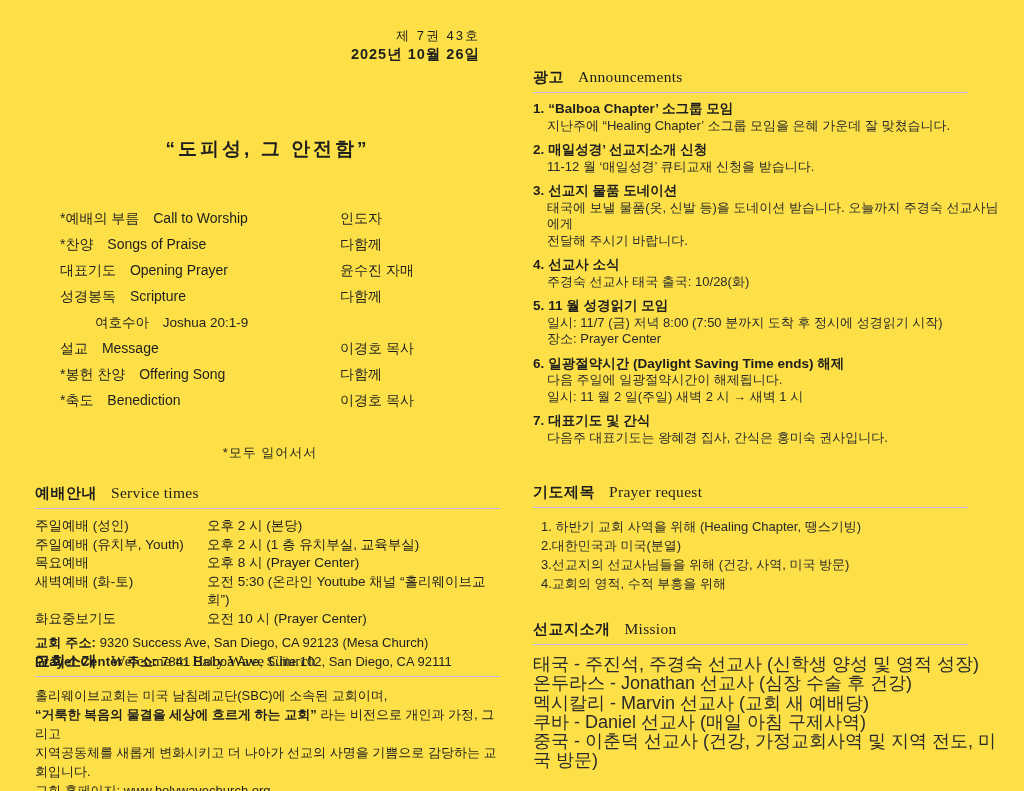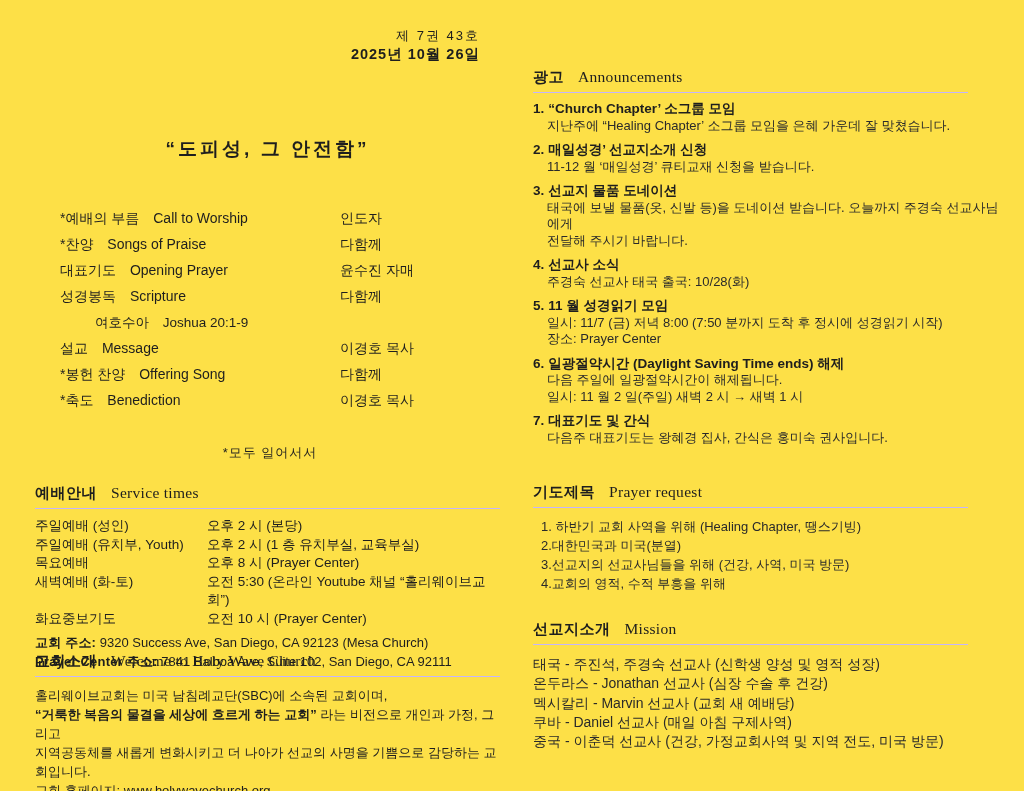--- a/index.html
+++ b/index.html
@@ -64,21 +64,21 @@
   .ann-heading { font-size:13.5px; font-weight:bold; line-height:16.5px; }
   .ann-heading .num { margin-right:4px; }
   .ann-body { padding-left:14px; font-size:13px; line-height:16.5px; color:#2a2a2a; }
 
   
   .prayer { position:absolute; top:483px; left:0; width:100%; }
   .prayer-items { margin-top:9px; padding-left:8px; font-size:13px; line-height:19px; color:#2a2a2a; }
 
   
   .mission { position:absolute; top:620px; left:0; width:100%; }
-  .mission-items { margin-top:10px; font-size:14px; line-height:19.3px; color:#2a2a2a; }
+  .mission-items { margin-top:10px; font-size:18px; line-height:19.3px; color:#2a2a2a; }
 </style>
 </head>
 <body>
 
 <div class="page">
 
   <div class="masthead">
     <div class="issue">제 7권 43호</div>
     <div class="date">2025년 10월 26일</div>
   </div>
@@ -178,21 +178,21 @@
   </div>
 
   <div class="right-col">
 
     <div class="announcements">
       <div class="sec-title">
         <span>광고</span><span class="en">Announcements</span>
       </div>
 
       <div class="ann-item">
-        <div class="ann-heading"><span class="num">1.</span><span>“Church Chapter’ 소그룹 모임</span></div>
+        <div class="ann-heading"><span class="num">1.</span><span>“Balboa Chapter’ 소그룹 모임</span></div>
         <div class="ann-body">
           <div>지난주에 “Healing Chapter’ 소그룹 모임을 은혜 가운데 잘 맞쳤습니다.</div>
         </div>
       </div>
 
       <div class="ann-item">
         <div class="ann-heading"><span class="num">2.</span><span>매일성경’ 선교지소개 신청</span></div>
         <div class="ann-body">
           <div>11-12 월 ‘매일성경’ 큐티교재 신청을 받습니다.</div>
         </div>

